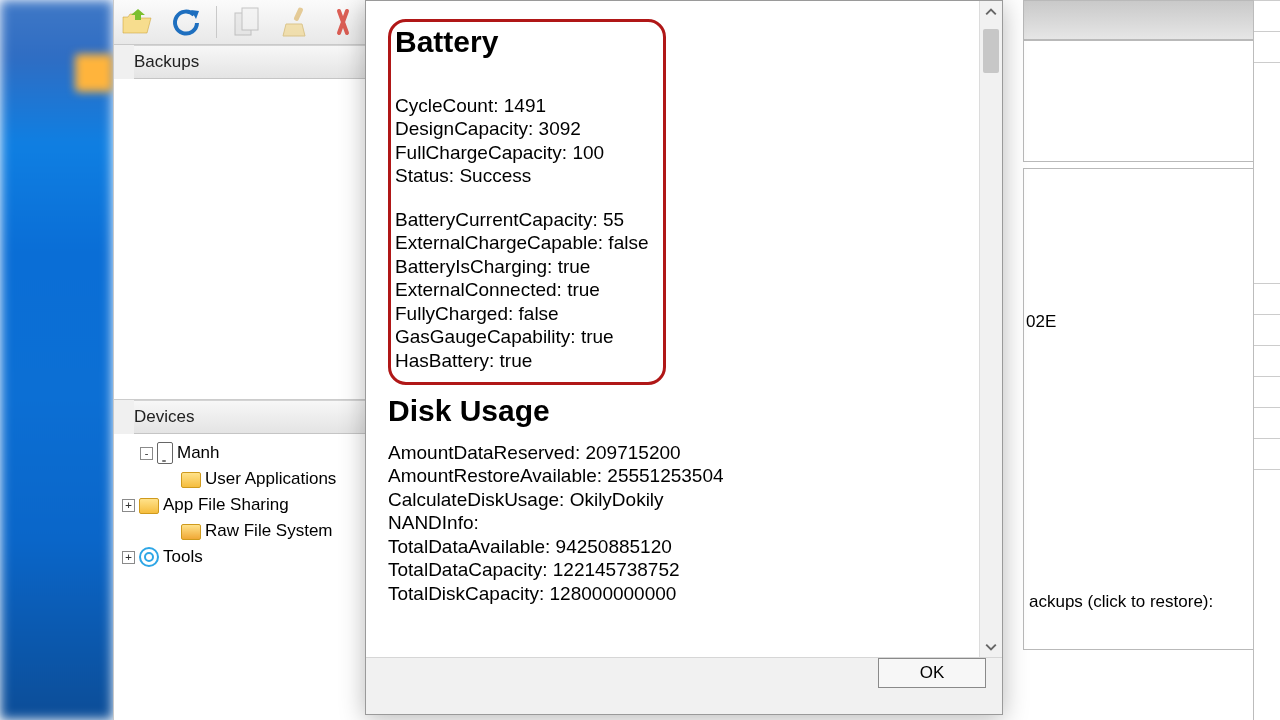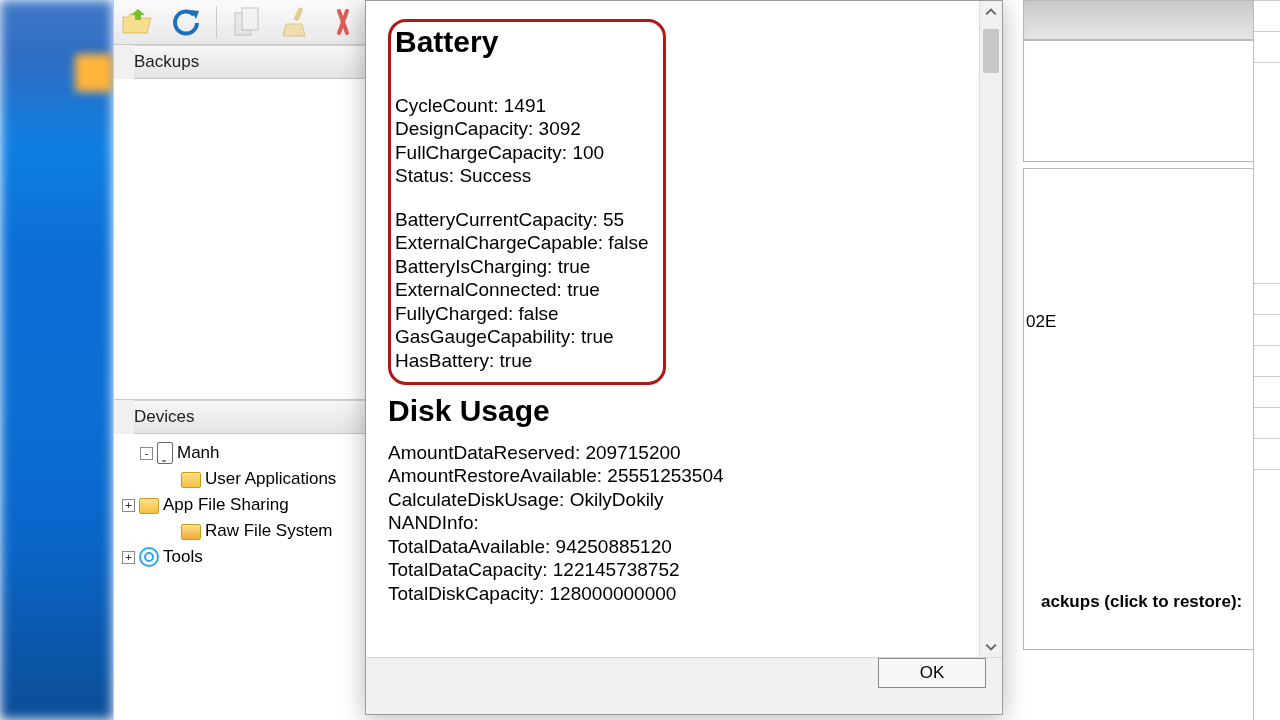--- a/index.html
+++ b/index.html
@@ -127,21 +127,21 @@
       </div>
     </div>
   </div>
 </div>
 
 <div class="bg-right">
   <div class="panel" style="top:0;height:38px;background:linear-gradient(#c9c9c9,#e6e6e6)"></div>
   <div class="panel" style="top:40px;height:120px"></div>
   <div class="panel" style="top:168px;height:480px"></div>
   <div class="bg-right-text" style="top:312px;left:3px">02E</div>
-  <div class="bg-right-text" style="top:592px;left:18px;font-weight:700">ackups (click to restore):</div>
+  <div class="bg-right-text" style="top:592px;left:6px;font-weight:400">ackups (click to restore):</div>
   <div style="position:absolute;top:672px;left:252px;width:10px;height:34px;background:#d93a2e;border-radius:2px"></div>
 </div>
 <div class="far-right">
   <div></div>
     <div></div>
     <div style="height:220px"></div>
     <div></div>
     <div></div>
     <div></div>
     <div></div>

